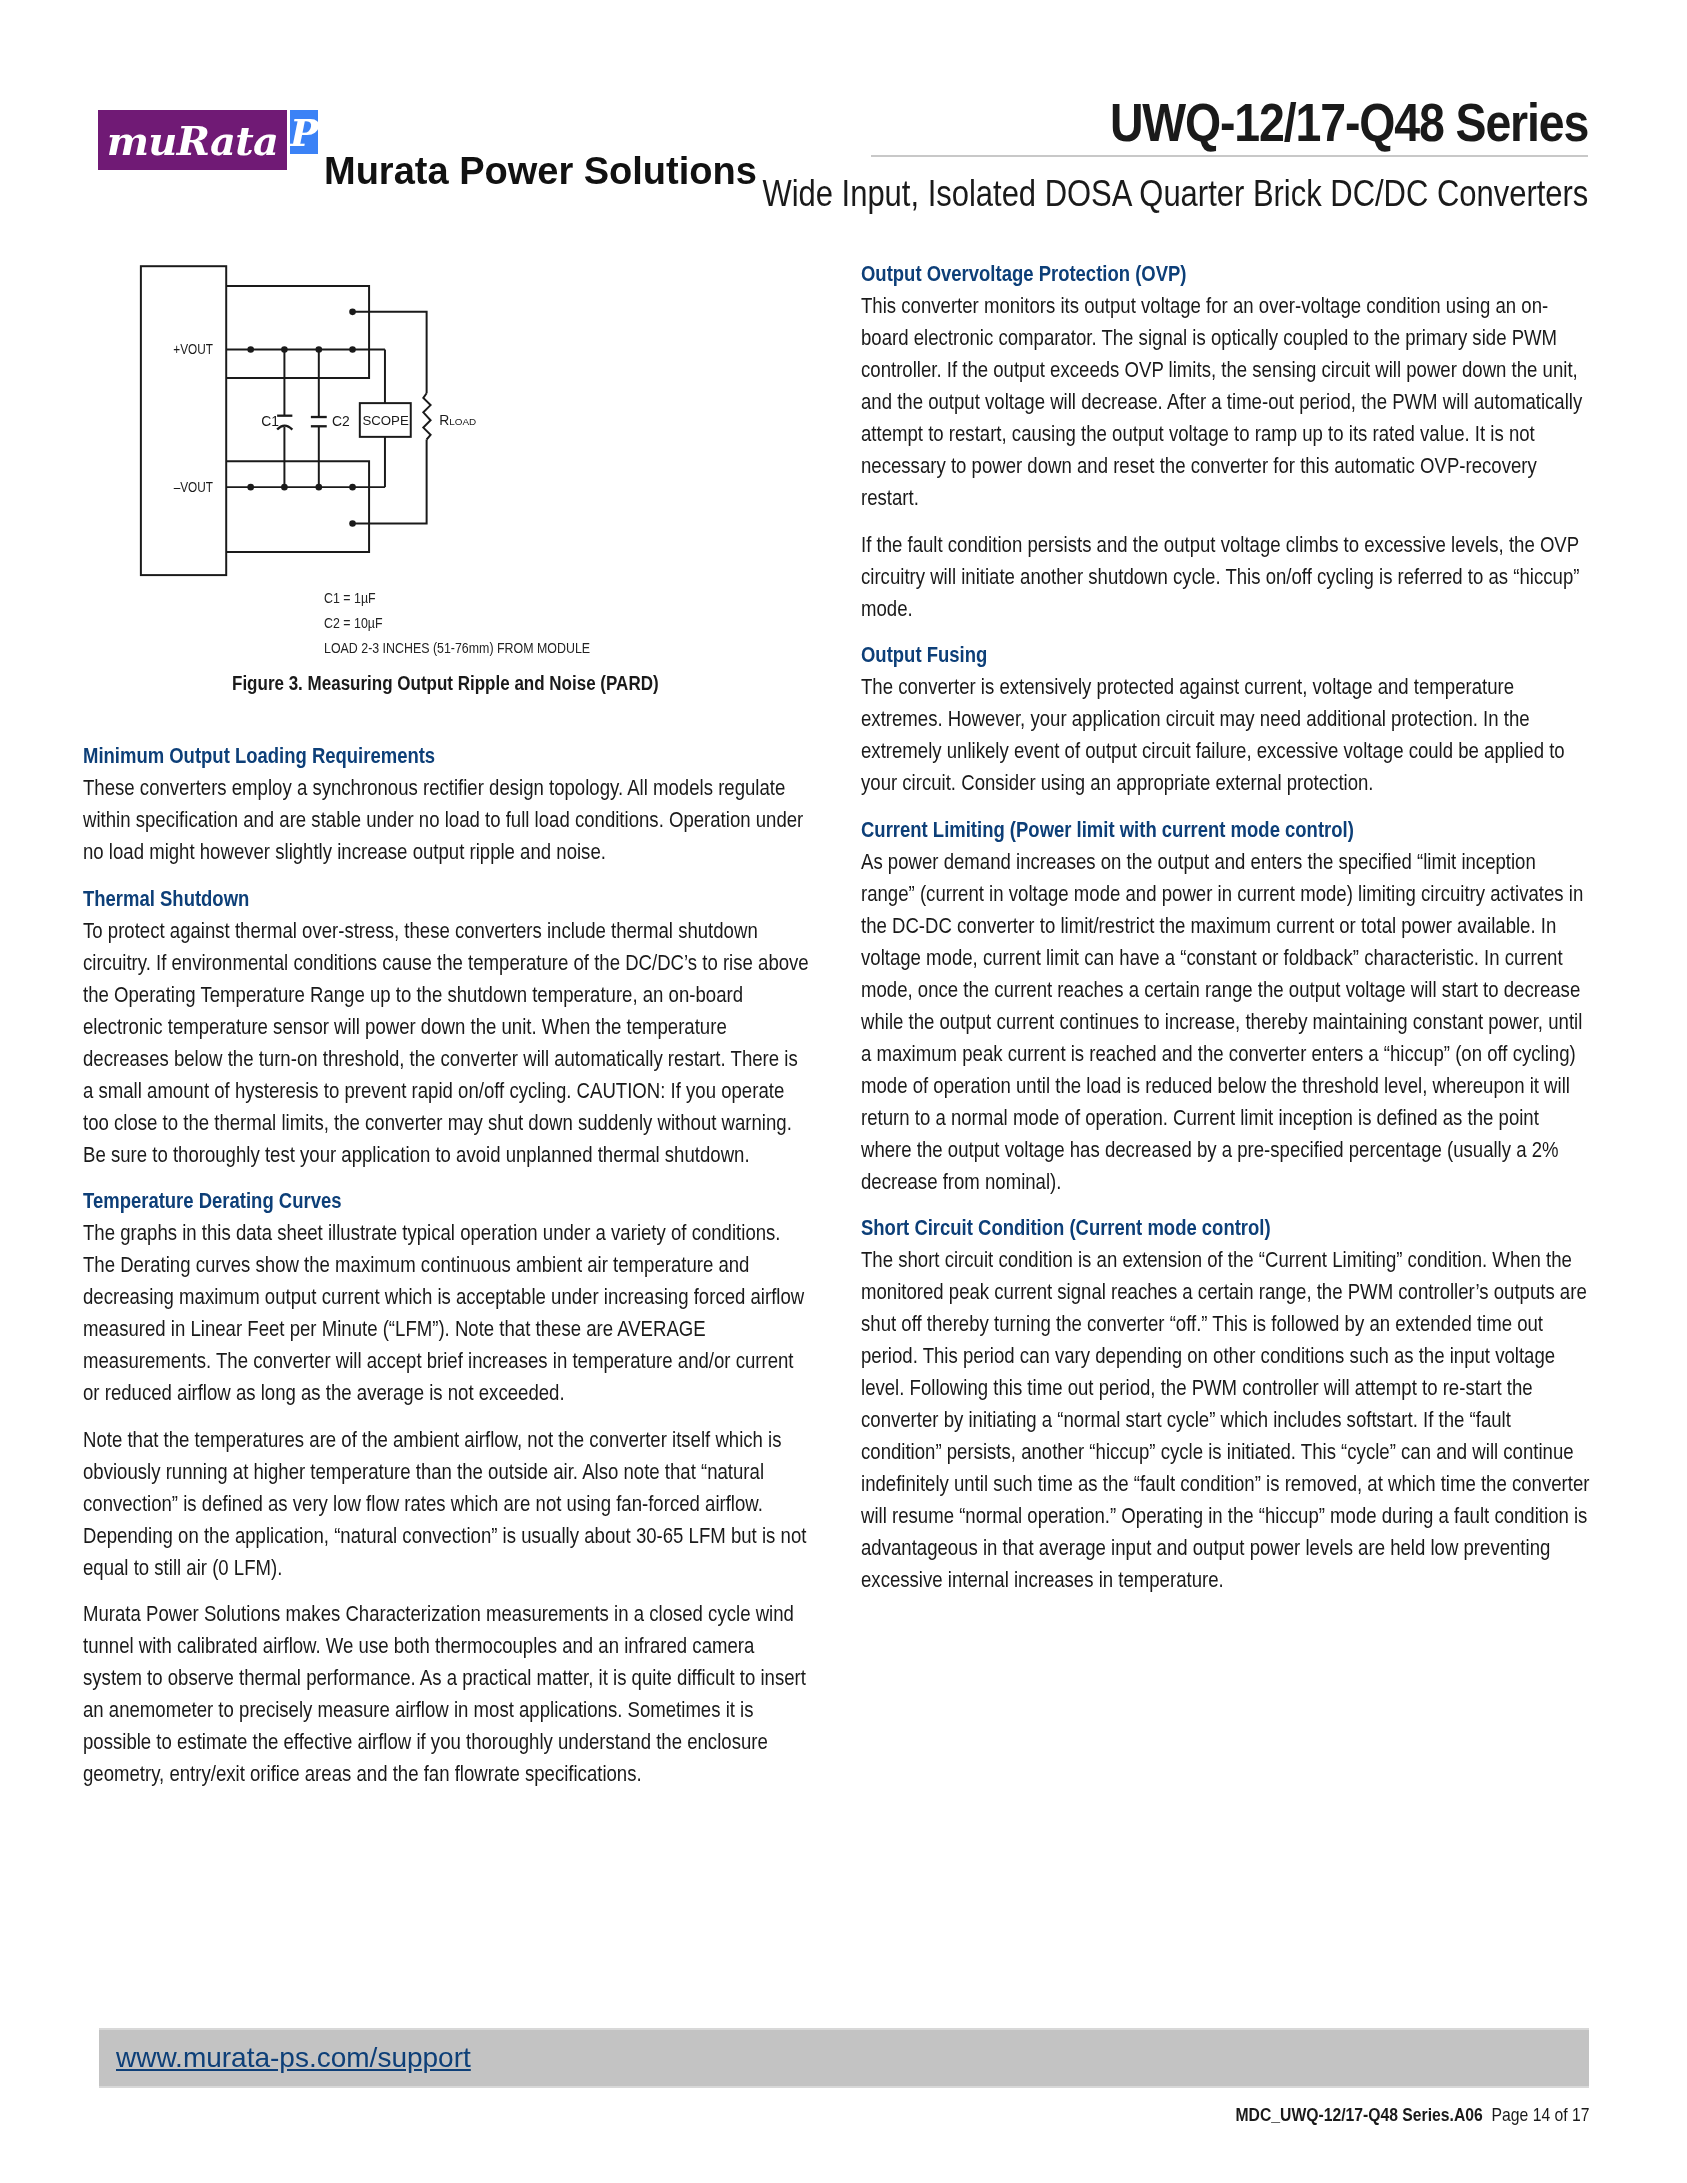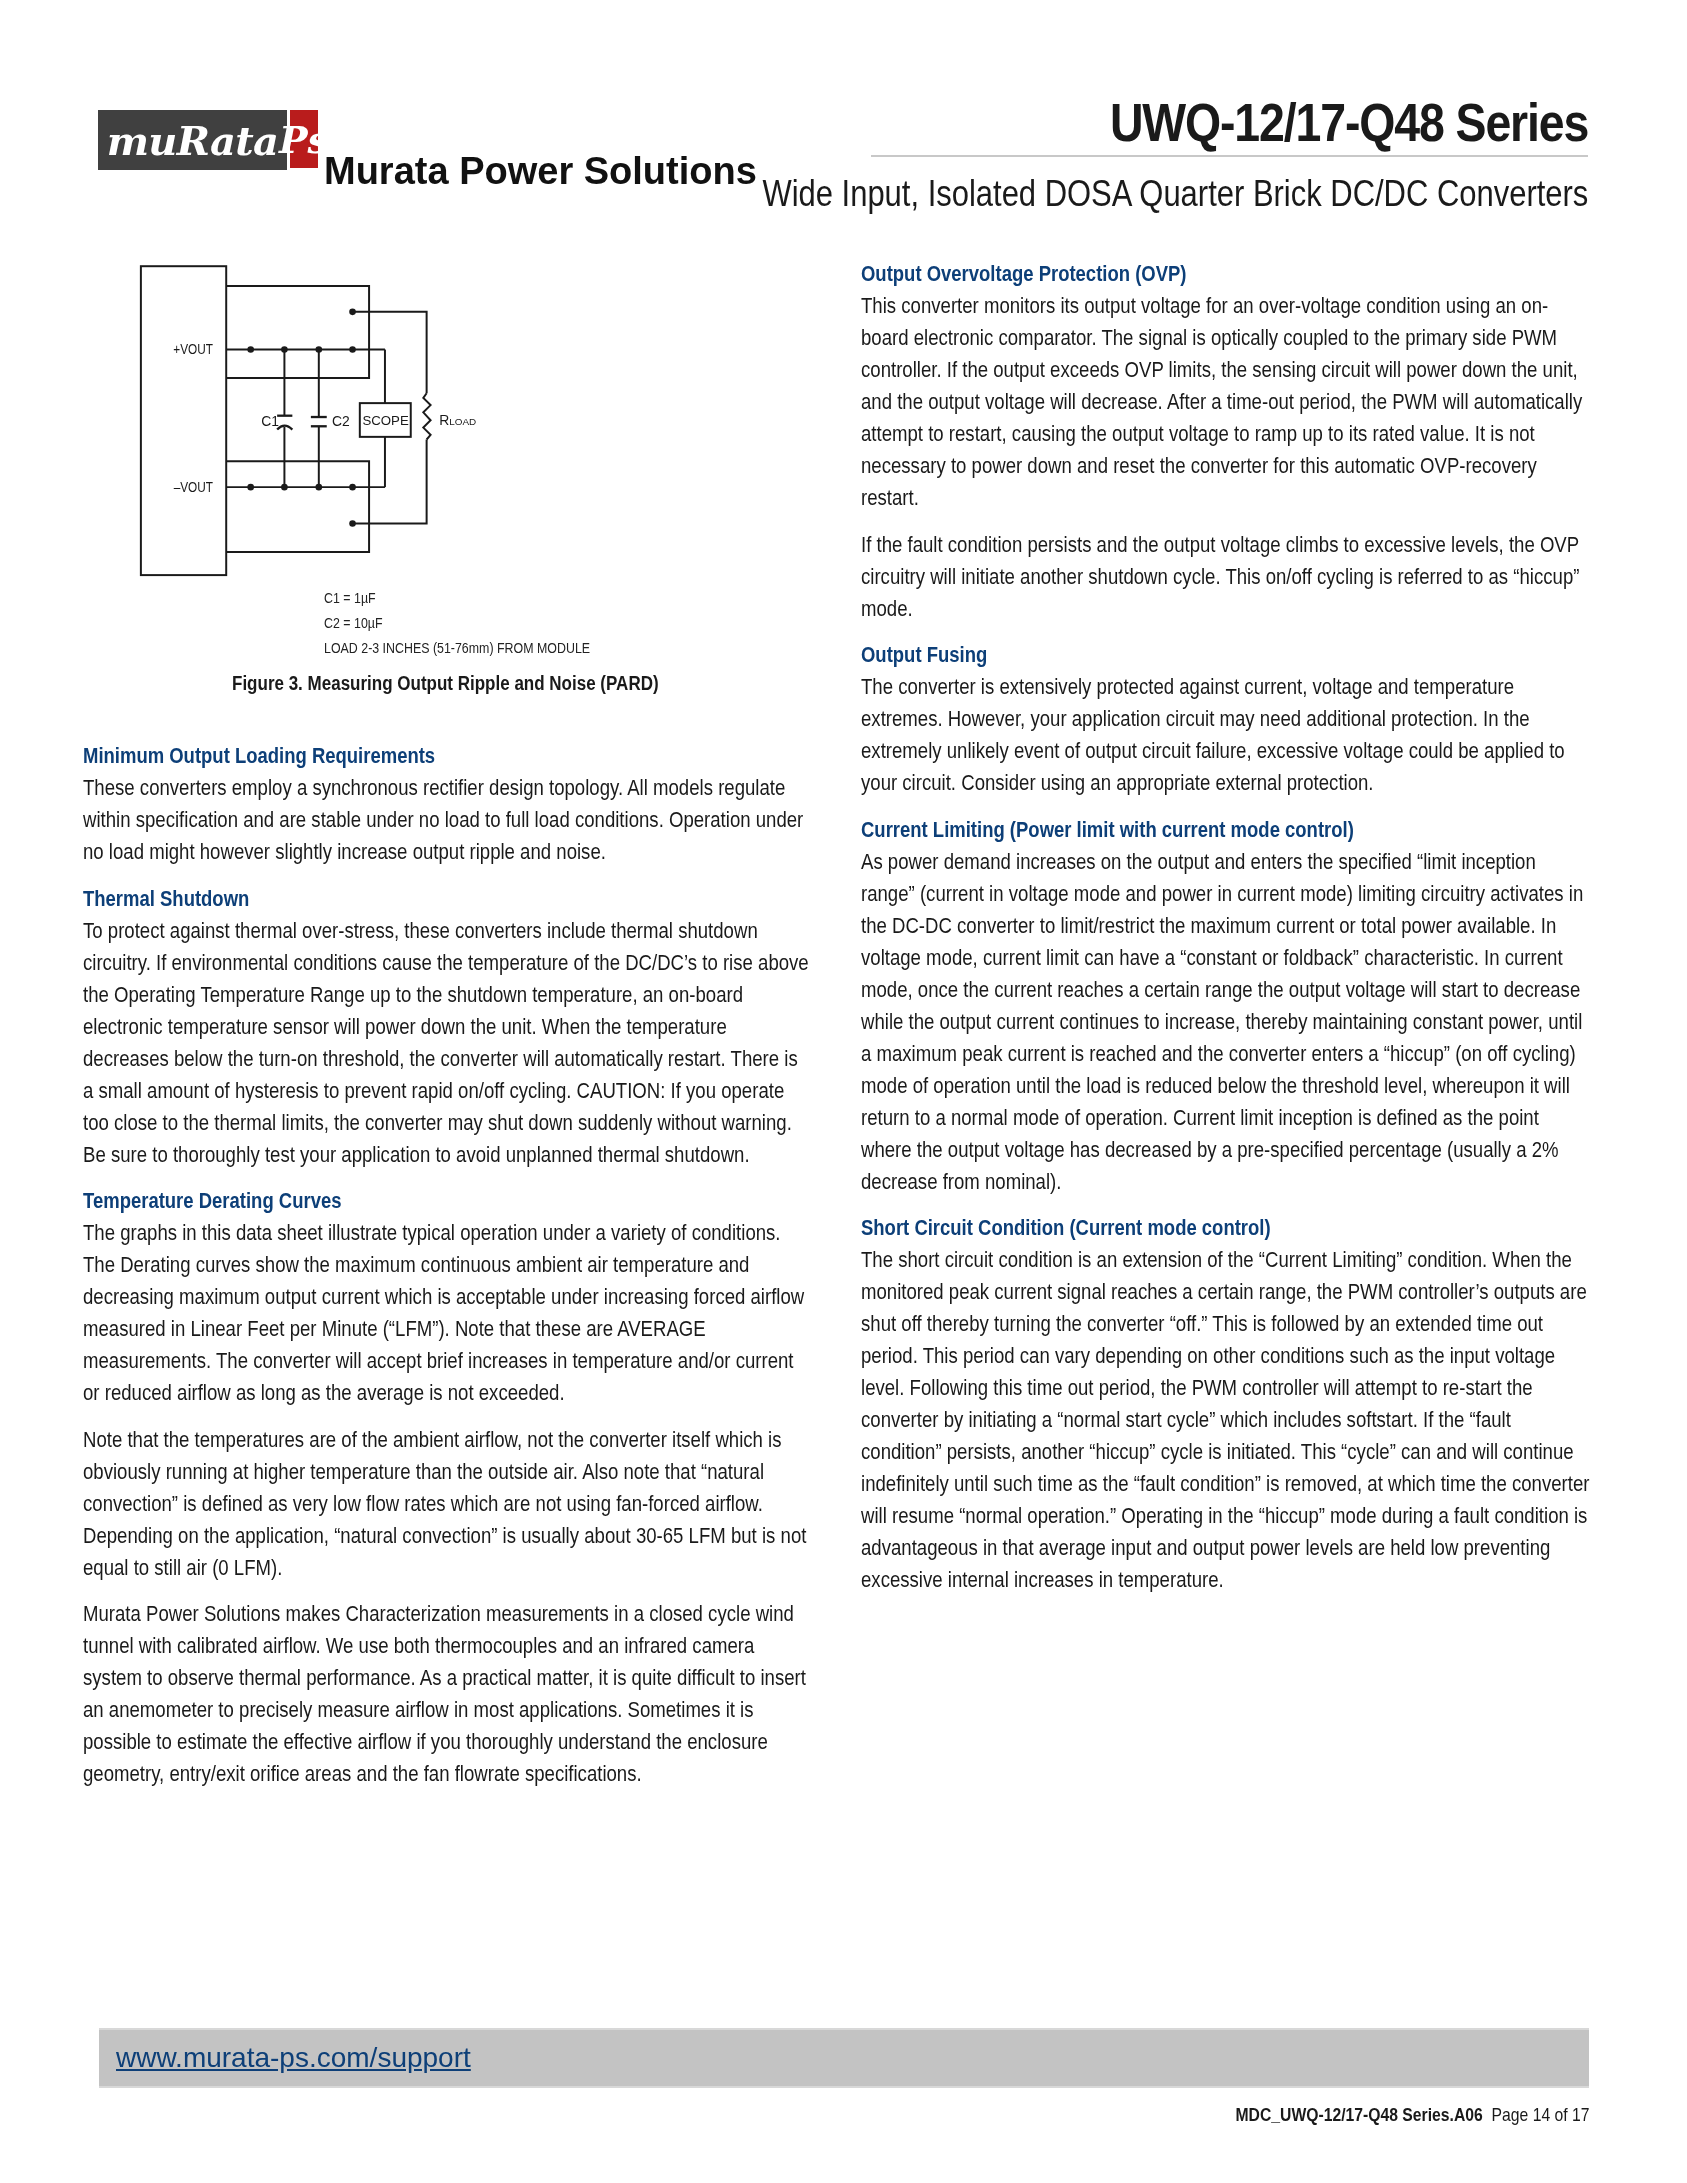--- a/index.html
+++ b/index.html
@@ -1,26 +1,26 @@
 <!DOCTYPE html>
 <html style="font-size:10.6px"><head>
 <meta charset="utf-8">
 <style>
   html, body { margin: 0; padding: 0; background: #ffffff; }
   body { width: 1687px; height: 2183px; position: relative; overflow: hidden;
          font-family: "Liberation Sans", sans-serif; color: #1a1a1a; }
   .abs { position: absolute; }
 
   
-  #logo-murata { left: 98px; top: 110px; width: 189px; height: 60px; background: #404040;
+  #logo-murata { left: 98px; top: 110px; width: 189px; height: 60px; background: #701a75;
                  display: flex; align-items: center; justify-content: center; }
   #logo-murata span { font-family: "DejaVu Serif", serif; font-style: italic; font-weight: bold;
                       color: #ffffff; font-size: 40px; letter-spacing: -0.7px; }
-  #logo-ps { left: 290px; top: 110px; width: 28px; height: 58px; background: #b91c1c;
-             display: flex; align-items: center; justify-content: center; }
+  #logo-ps { left: 290px; top: 110px; width: 28px; height: 44px; background: #3b82f6;
+             display: flex; align-items: center; justify-content: flex-start; }
   #logo-ps span { font-family: "DejaVu Serif", serif; font-style: italic; font-weight: bold;
                   color: #ffffff; font-size: 38px; }
   #company-name { left: 324px; top: 118px; font-size: 38px; font-weight: bold; color: #111;
                   letter-spacing: 0px; white-space: nowrap; margin-top: 32px; }
   #series-title { right: 99px; top: 91px; font-size: 54px; font-weight: bold; color: #1a1a1a;
                   letter-spacing: -1.3px; white-space: nowrap; transform: scaleX(0.86); transform-origin: right center; }
   #header-rule { left: 871px; top: 155px; width: 717px; height: 2px; background: #c8c8c8; }
   #subtitle { right: 99px; top: 173px; font-size: 36px; color: #1a1a1a; white-space: nowrap;
               transform: scaleX(0.86); transform-origin: right center; }
 

